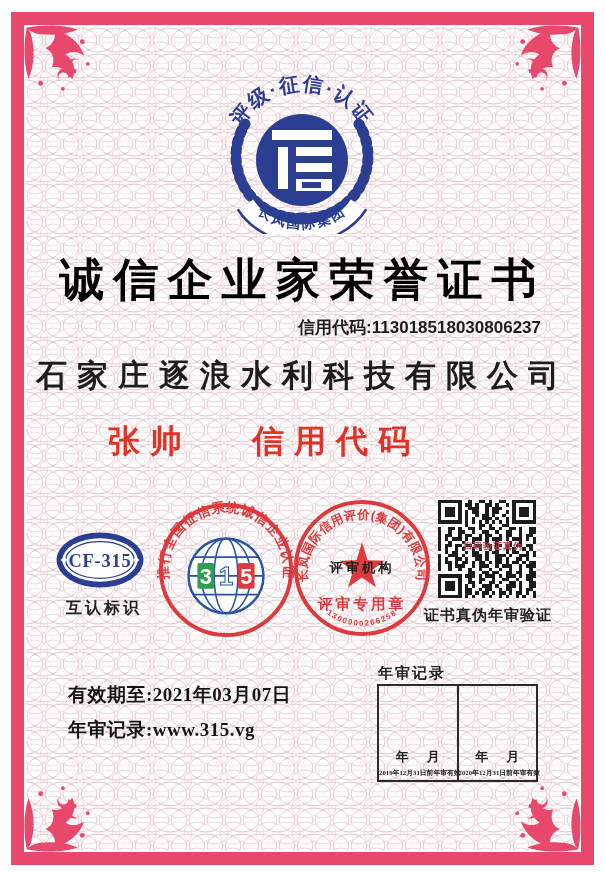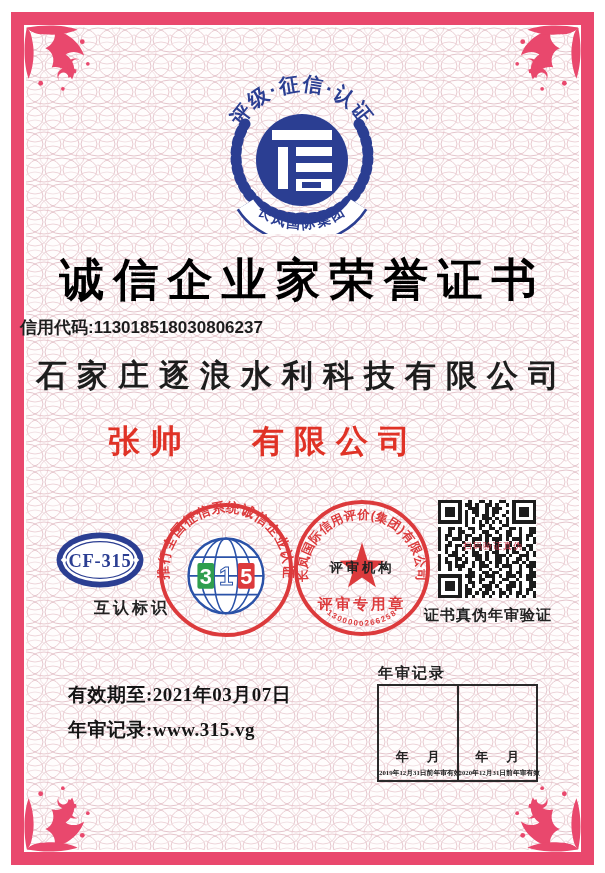--- a/index.html
+++ b/index.html
@@ -9,43 +9,43 @@
   .inner{position:absolute;left:26px;top:27px;right:26px;bottom:23px;background:#fffdfd;}
   .guilloche{position:absolute;left:0;top:0;width:100%;height:100%;}
   .corner{position:absolute;width:74px;height:74px;}
   .corner.tl{left:24px;top:25px;}
   .corner.tr{right:24px;top:25px;transform:scaleX(-1);}
   .corner.bl{left:24px;bottom:21px;transform:scaleY(-1);}
   .corner.br{right:24px;bottom:21px;transform:scale(-1,-1);}
   .abs{position:absolute;}
   .title{left:0;right:0;top:250px;text-align:center;font-family:"Liberation Sans",sans-serif;
          font-weight:900;font-size:45px;letter-spacing:9px;color:#000000;}
-  .credit{left:0;right:64px;top:316px;text-align:left;font-family:"Liberation Sans",sans-serif;
+  .credit{left:0;right:64px;top:316px;text-align:right;font-family:"Liberation Sans",sans-serif;
           font-weight:bold;font-size:17px;color:#1d1d1d;margin-left:20px;}
   .company{left:0;right:0;top:355px;text-align:center;font-family:"Liberation Sans",sans-serif;
            font-weight:900;font-size:31px;letter-spacing:10px;color:#1d1d1d;}
   .person{left:108px;top:420px;font-family:"Liberation Sans",sans-serif;font-weight:900;
           font-size:32px;letter-spacing:10px;color:#e03226;}
   .honor{left:252px;top:420px;font-family:"Liberation Sans",sans-serif;font-weight:900;
          font-size:32px;letter-spacing:10px;color:#e03226;}
-  .cf-label{left:66px;top:598px;font-size:16px;font-weight:bold;letter-spacing:3px;color:#222;margin-left:28px;}
+  .cf-label{left:66px;top:598px;font-size:16px;font-weight:bold;letter-spacing:3px;color:#222;}
   .qr-caption{left:418px;top:606px;width:140px;text-align:center;font-size:15px;font-weight:bold;
               letter-spacing:1px;color:#222;}
   .info{left:68px;top:682px;font-size:19px;font-weight:bold;color:#151515;}
   .info div{margin-bottom:9px;letter-spacing:0.5px;}
   .annual-title{left:378px;top:664px;font-size:15px;font-weight:bold;letter-spacing:2px;color:#222;}
   .annual-table{left:377px;top:684px;width:157px;height:94px;border:2px solid #2a2a2a;
                 display:flex;background:transparent;}
   .annual-cell{flex:1;position:relative;}
   .annual-cell + .annual-cell{border-left:2px solid #2a2a2a;}
   .ym{position:absolute;left:0;right:0;bottom:14px;display:flex;justify-content:center;gap:18px;
       font-size:13px;font-weight:bold;color:#222;}
   .note{position:absolute;left:0;right:0;bottom:2px;text-align:center;font-size:6.8px;
         font-weight:bold;color:#222;white-space:nowrap;}
-  .qr-overlay{left:441px;top:540px;width:104px;text-align:center;font-size:9px;font-weight:normal;
+  .qr-overlay{left:441px;top:540px;width:104px;text-align:center;font-size:9px;font-weight:bold;
               color:#c6394b;letter-spacing:1px;}
 </style>
 </head>
 <body>
 
 <div class="cert">
 
   <div class="inner">
     <svg class="guilloche" width="100%" height="100%" preserveAspectRatio="none">
       <defs>
@@ -142,21 +142,21 @@
     <use href="#arcBanner" stroke="#ffffff" stroke-width="17" fill="none"></use>
     <text font-family="Liberation Sans,sans-serif" font-size="14" font-weight="bold" fill="#2b3e92" letter-spacing="2">
       <textPath href="#arcBannerTxt" startOffset="50%" text-anchor="middle">长凤国际集团</textPath>
     </text>
   </svg>
 
   <div class="abs title">诚信企业家荣誉证书</div>
   <div class="abs credit">信用代码:113018518030806237</div>
   <div class="abs person">张帅</div>
   <div class="abs company">石家庄逐浪水利科技有限公司</div>
-  <div class="abs honor">有限公司</div>
+  <div class="abs honor">信用代码</div>
 
   <svg class="abs" style="left:54px;top:528px;width:92px;height:64px;" viewBox="0 0 110 76">
     <ellipse cx="55" cy="38" rx="52" ry="33" fill="#2b3e92"></ellipse>
     <ellipse cx="55" cy="38" rx="45" ry="26" fill="#ffffff"></ellipse>
     <ellipse cx="55" cy="38" rx="41" ry="22" fill="#ffffff" stroke="#2b3e92" stroke-width="1.5"></ellipse>
     <polygon points="8,38 12,34 16,38 12,42" fill="#ffffff"></polygon>
     <polygon points="94,38 98,34 102,38 98,42" fill="#ffffff"></polygon>
     <text x="55" y="46" text-anchor="middle" font-family="Liberation Serif,serif" font-size="22" font-weight="bold" fill="#2b3e92" letter-spacing="1">CF-315</text>
   </svg>
   <div class="abs cf-label">互认标识</div>

